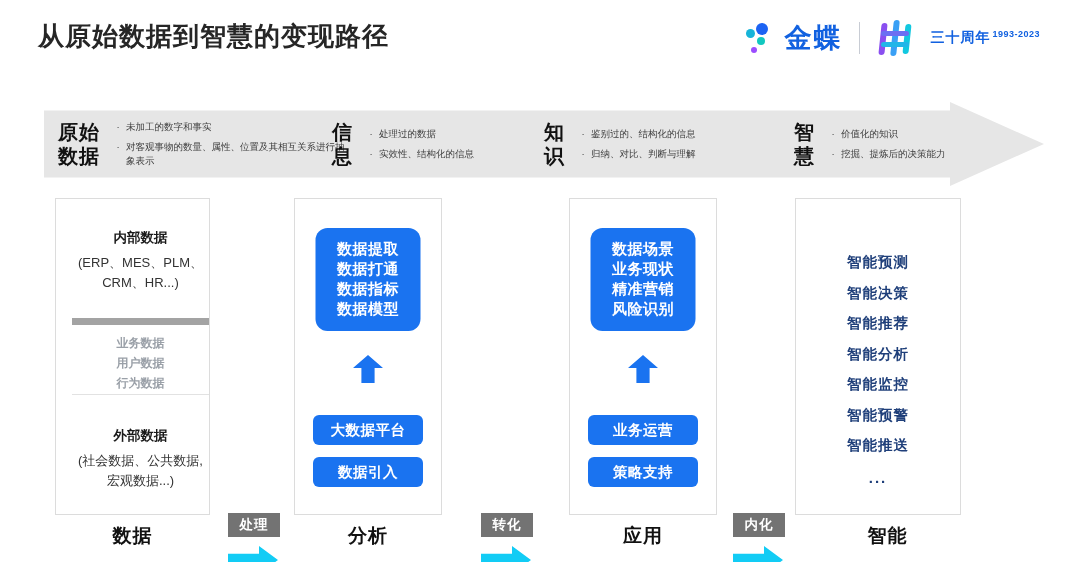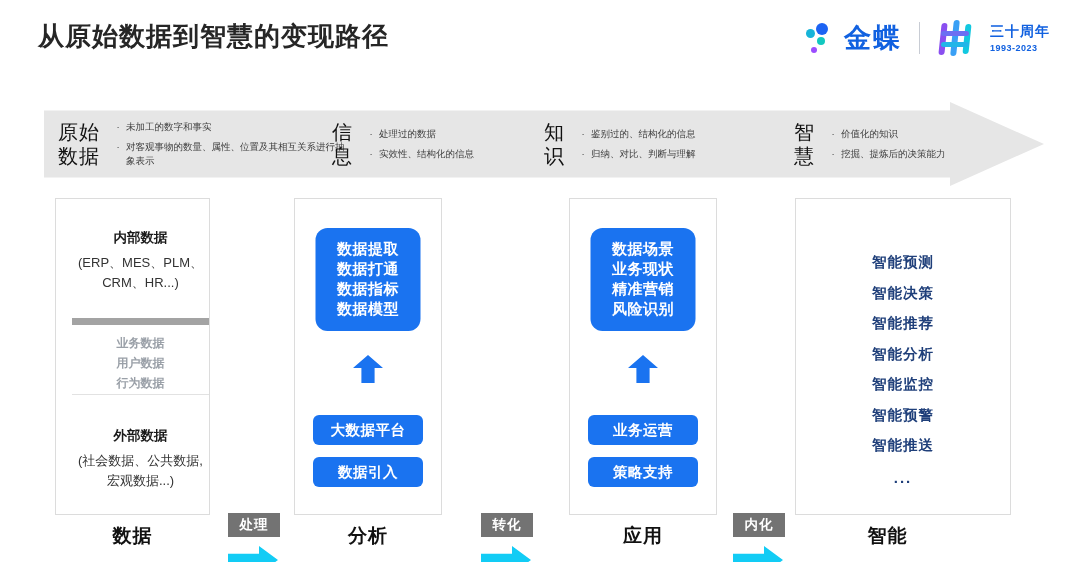--- a/index.html
+++ b/index.html
@@ -25,21 +25,21 @@
   #page-title {
     position: absolute;
     left: 38px; top: 19px;
     font-size: 26px;
     font-weight: bold;
     letter-spacing: 1px;
     color: #262626;
   }
   #brand-logo {
     position: absolute;
-    right: 30px; top: 16px;
+    right: 40px; top: 16px;
     height: 44px;
     display: flex;
     align-items: center;
     gap: 9px;
   }
   .logo-dots { position: relative; width: 30px; height: 34px; }
   .logo-dots i { position: absolute; border-radius: 50%; display: block; }
   .d1 { width: 12px; height: 12px; background: #1c63f3; left: 11px; top: 2px; }
   .d2 { width: 9px;  height: 9px;  background: #16b4d8; left: 1px;  top: 8px; }
   .d3 { width: 8px;  height: 8px;  background: #12c8c0; left: 12px; top: 16px; }
@@ -63,21 +63,21 @@
   .anniv-mark span {
     position: absolute;
     display: block;
     border-radius: 3px;
   }
   .m1 { width: 6px; height: 32px; left: 3px;  top: 4px;  background: #8a4ff0; transform: skewX(-6deg); }
   .m2 { width: 6px; height: 36px; left: 15px; top: 1px;  background: #3aa0f5; transform: skewX(-6deg); }
   .m3 { width: 6px; height: 30px; left: 27px; top: 5px;  background: #12c8e0; transform: skewX(-6deg); }
   .m4 { width: 28px; height: 5px; left: 4px;  top: 12px; background: #6c6ff2; }
   .m5 { width: 28px; height: 5px; left: 4px;  top: 23px; background: #22b6e8; }
-  .anniv-text { display: flex; flex-direction: column; justify-content: flex-end; gap: 2px; }
+  .anniv-text { display: flex; flex-direction: row; justify-content: flex-end; gap: 2px; }
   .anniv-cn { font-size: 14px; font-weight: bold; color: #1161e0; letter-spacing: 1px; }
   .anniv-years { font-size: 9px; font-weight: bold; color: #1161e0; letter-spacing: 0.5px; }
 
   
   #banner {
     position: absolute;
     left: 44px; top: 102px;
     width: 1000px; height: 84px;
   }
   #banner-shape {
@@ -87,21 +87,21 @@
     clip-path: polygon(0 10%, 90.6% 10%, 90.6% 0%, 100% 50%, 90.6% 100%, 90.6% 90%, 0 90%);
   }
   .stage {
     position: absolute;
     top: 0; height: 84px;
     display: flex;
     align-items: center;
   }
   .stage-name {
     font-size: 20px;
-    font-weight: normal;
+    font-weight: bold;
     color: #111;
     line-height: 1.22;
     letter-spacing: 1px;
     white-space: pre-line;
     text-align: left;
     flex: 0 0 auto;
   }
   .stage-bullets {
     margin-left: 10px;
     display: flex;
@@ -136,21 +136,21 @@
   .col-box {
     position: absolute;
     top: 0;
     border: 1px solid #dcdcdc;
     background: #ffffff;
     box-sizing: border-box;
   }
   #col-0 { left: 55px;  width: 155px; height: 317px; padding-left: 16px; }
   #col-1 { left: 294px; width: 148px; height: 317px; }
   #col-2 { left: 569px; width: 148px; height: 317px; }
-  #col-3 { left: 795px; width: 216px; height: 317px; }
+  #col-3 { left: 795px; width: 166px; height: 317px; }
 
   .col-footer {
     position: absolute;
     top: 325px;
     font-size: 19px;
     font-weight: bold;
     color: #111;
     text-align: center;
     letter-spacing: 1px;
   }

